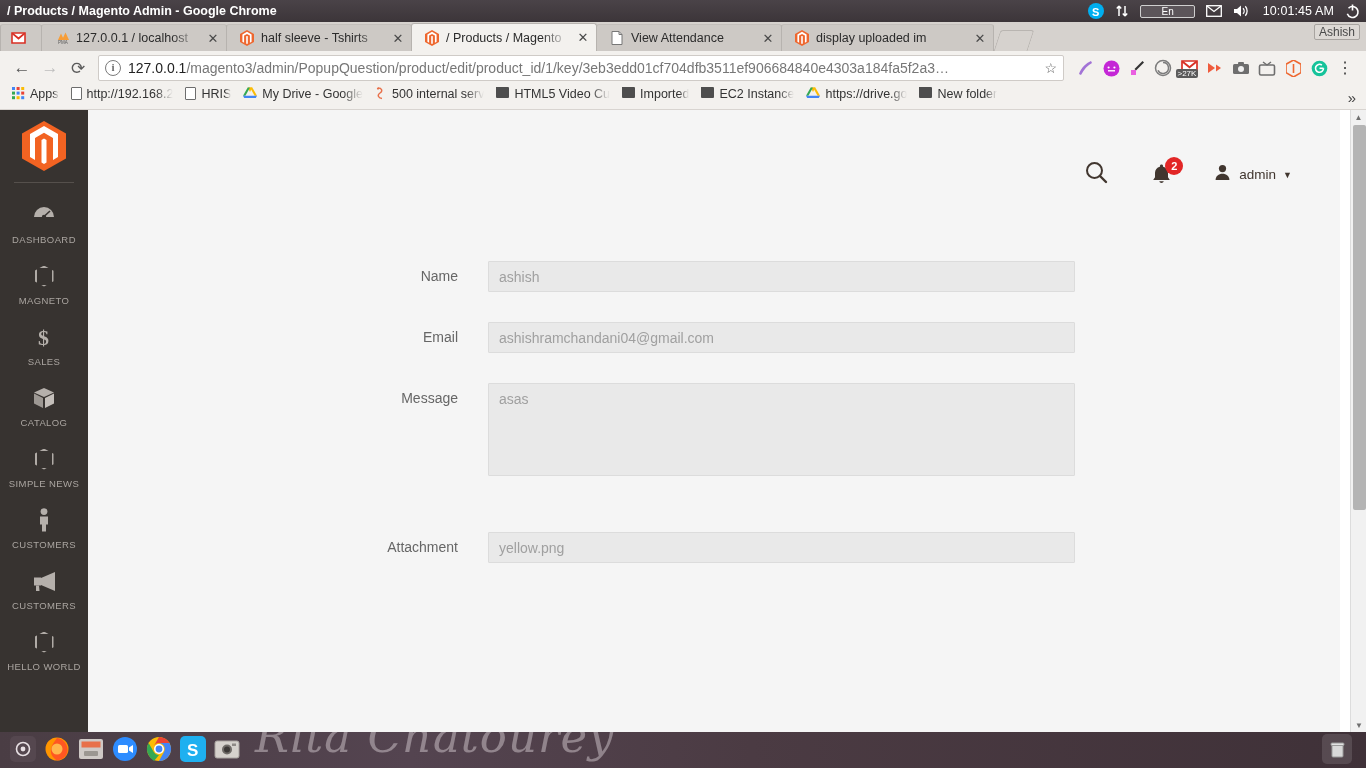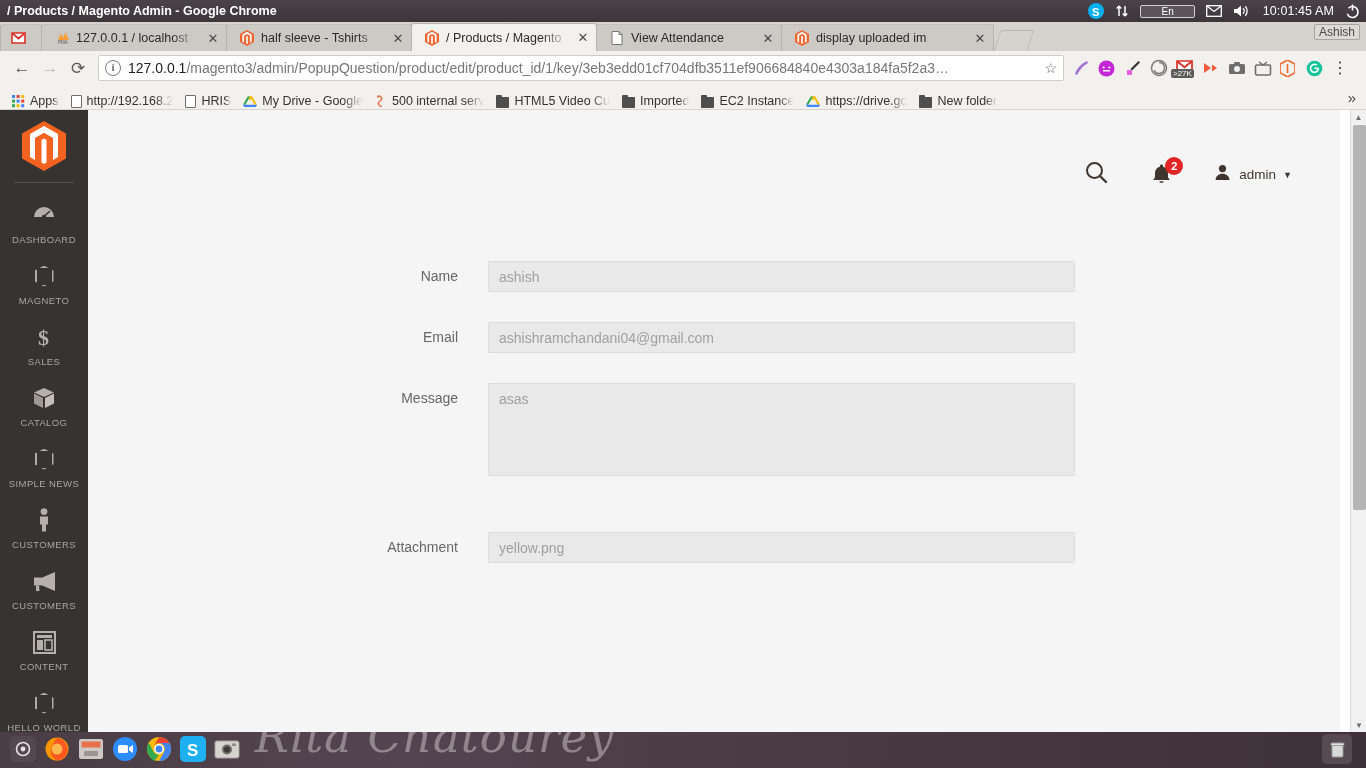--- a/index.html
+++ b/index.html
@@ -97,33 +97,33 @@
     font-family: "Liberation Serif", serif;
   }
   #omnibox .url {
     flex: 1 1 auto; font-size: 14px; color: #777777; white-space: nowrap;
     overflow: hidden; min-width: 0;
   }
   #omnibox .url .host { color: #222222; }
   #omnibox .star { flex: 0 0 18px; font-size: 14px; color: #5c5c5c; text-align: right; }
   .ext-icon {
     width: 26px; height: 26px; flex: 0 0 26px; display: flex;
-    align-items: center; justify-content: flex-start; font-size: 14px;
+    align-items: center; justify-content: center; font-size: 14px;
     position: relative;
   }
 
   
   #bookmarks {
     position: absolute; top: 85px; left: 0; width: 1366px; height: 25px;
     background: #f3f1ee; border-bottom: 1px solid #d8d4d0;
     display: flex; align-items: center; padding: 0 6px; font-size: 12.5px;
     color: #333333; overflow: hidden;
   }
   .bm {
-    display: flex; align-items: flex-end; height: 21px; padding: 0 6px;
+    display: flex; align-items: flex-start; height: 21px; padding: 0 6px;
     white-space: nowrap; flex: 0 0 auto; max-width: 150px; overflow: hidden;
   }
   .bm .bm-icon { margin-right: 5px; flex: 0 0 auto; display: flex; align-items: center; }
   .bm .bm-label {
     overflow: hidden; white-space: nowrap;
     -webkit-mask-image: linear-gradient(to right, #000 80%, transparent 100%);
     mask-image: linear-gradient(to right, #000 80%, transparent 100%);
   }
   #bm-overflow { margin-left: auto; font-size: 15px; color: #444; padding-right: 4px; }
   .folder-ico {
@@ -643,28 +643,20 @@
               </svg>
             </span><span>CUSTOMERS</span></a>
           <a class="nav-item" href="#"><span class="nav-ico">
               <svg width="26" height="22" viewBox="0 0 26 22">
                 <path d="M24 2 L10 8 L10 15 L24 21z" fill="#b5b0ab"></path>
                 <rect x="3" y="7.5" width="7" height="8" fill="#b5b0ab"></rect>
                 <path d="M5 15.5 L5 21 L8.5 21 L8 15.5z" fill="#b5b0ab"></path>
               </svg>
             </span><span>CUSTOMERS</span></a>
           <a class="nav-item" href="#"><span class="nav-ico">
-              <svg width="23" height="23" viewBox="0 0 23 23">
-                <rect x="1" y="1" width="21" height="21" fill="none" stroke="#b5b0ab" stroke-width="2"></rect>
-                <rect x="4" y="4" width="15" height="3" fill="#b5b0ab"></rect>
-                <rect x="4" y="9" width="6" height="10" fill="#b5b0ab"></rect>
-                <rect x="12" y="9" width="7" height="10" fill="none" stroke="#b5b0ab" stroke-width="1.6"></rect>
-              </svg>
-            </span><span>CONTENT</span></a>
-          <a class="nav-item" href="#"><span class="nav-ico">
               <span class="hexagon"></span>
             </span><span>HELLO WORLD</span></a>
         </div>
     </div>
 
     <div id="admin-area">
 
       <div id="admin-header">
         <div class="hdr-item" id="search-icon-wrap">
           <svg width="25" height="25" viewBox="0 0 25 25">

